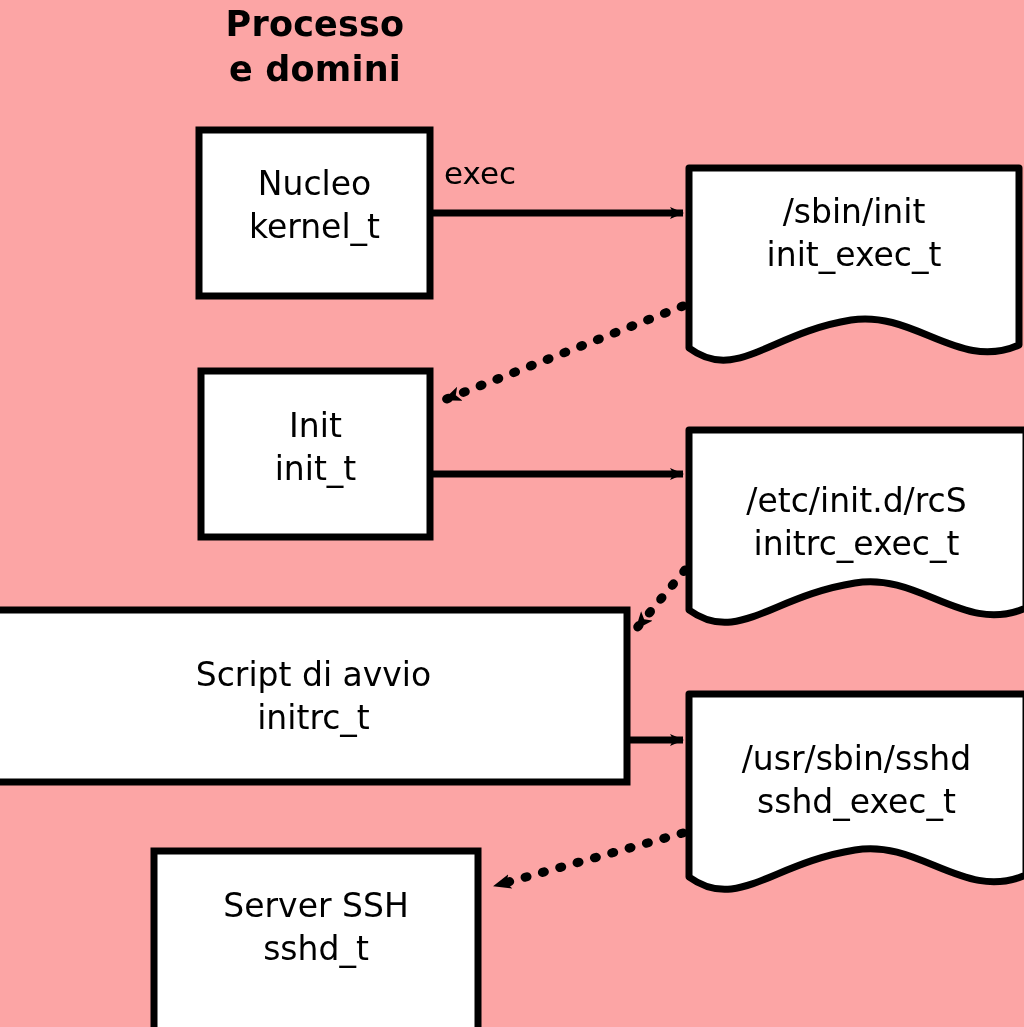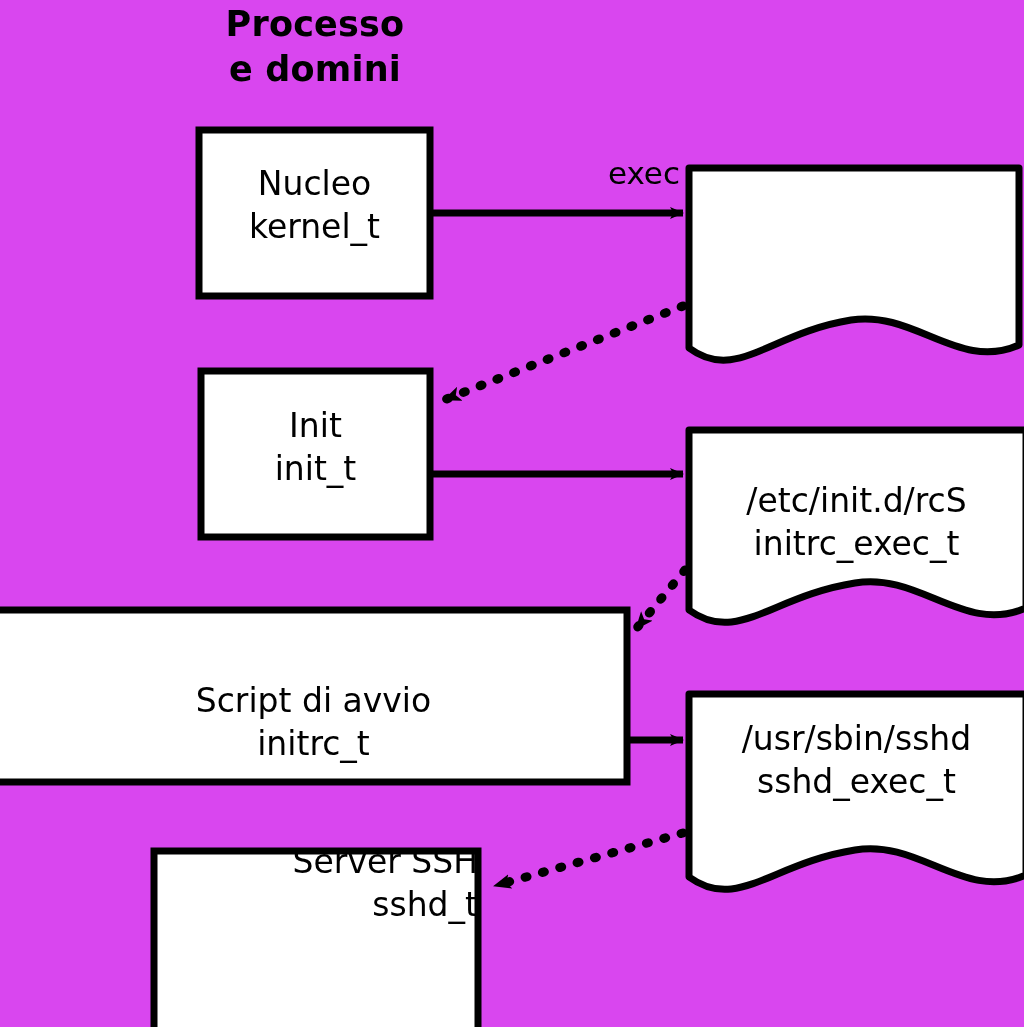--- a/index.html
+++ b/index.html
@@ -10,21 +10,21 @@
   }
   body {
     font-family: "DejaVu Sans", "Liberation Sans", sans-serif;
     color: #000000;
   }
   #canvas {
     position: relative;
     width: 1024px;
     height: 1027px;
     overflow: hidden;
-    background: #d946ef;
+    background: #fca5a5;
     text-decoration: underline;
   }
   #diagram-svg {
     position: absolute;
     left: 0;
     top: 0;
     width: 1024px;
     height: 1027px;
   }
   .col-header {
@@ -44,21 +44,21 @@
     font-size: 33px;
     line-height: 1.30;
     text-align: center;
     white-space: pre-line;
     pointer-events: none;
   }
   .edge-label {
     position: absolute;
     font-size: 31px;
     line-height: 1.2;
-    text-align: right;
+    text-align: left;
     white-space: nowrap;
   }
 </style>
 </head>
 <body>
 
 <div id="canvas">
 
   <div class="col-header" id="header-left">Processo
 e domini</div>
@@ -114,28 +114,30 @@
     
     <line x1="683" y1="833" x2="494" y2="886" stroke="#000000" stroke-width="9" stroke-dasharray="2 16" stroke-linecap="round" marker-end="url(#arrow-dotted)"></line>
   </svg>
 
   <div class="node-label" style="left:201px; top:405px; width:229px;">Init
 init_t</div>
 
   <div class="node-label" style="left:199px; top:163px; width:231px;">Nucleo
 kernel_t</div>
 
-  <div class="node-label" style="left:0px; top:680px; width:627px;">Script di avvio
+  <div class="node-label" style="left:0px; top:654px; width:627px;">Script di avvio
 initrc_t</div>
 
-  <div class="node-label" style="left:154px; top:841px; width:324px;text-align:right;">Server SSH
+  <div class="node-label" style="left:154px; top:885px; width:324px;">Server SSH
 sshd_t</div>
 
+  <div class="node-label" style="left:689px; top:191px; width:330px;">/sbin/init
+init_exec_t</div>
 
   <div class="node-label" style="left:689px; top:455px; width:335px;margin-top:25px;">/etc/init.d/rcS
 initrc_exec_t</div>
 
-  <div class="node-label" style="left:689px; top:718px; width:335px;">/usr/sbin/sshd
+  <div class="node-label" style="left:689px; top:738px; width:335px;">/usr/sbin/sshd
 sshd_exec_t</div>
 
   <div class="edge-label" style="left:444px; top:155px; width:236px;">exec</div>
 
 </div>
 
 </body></html>

